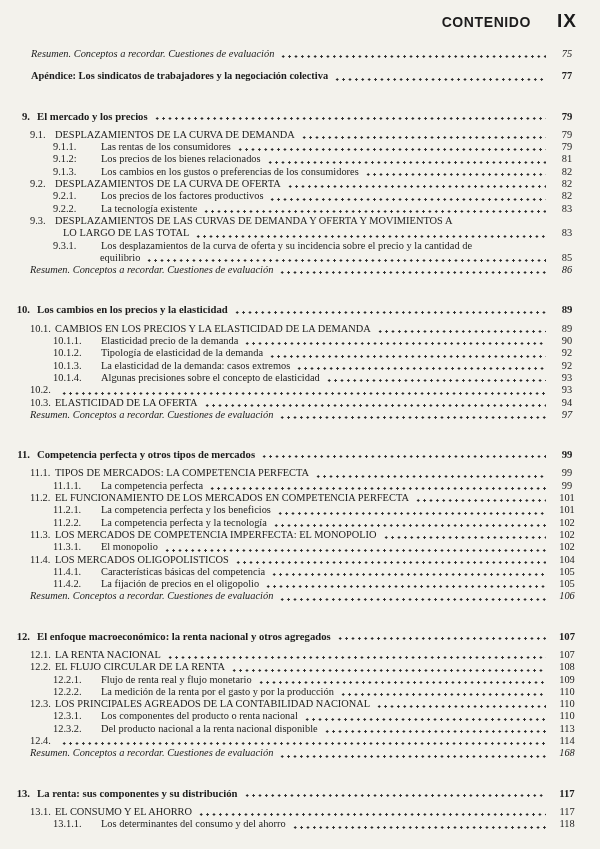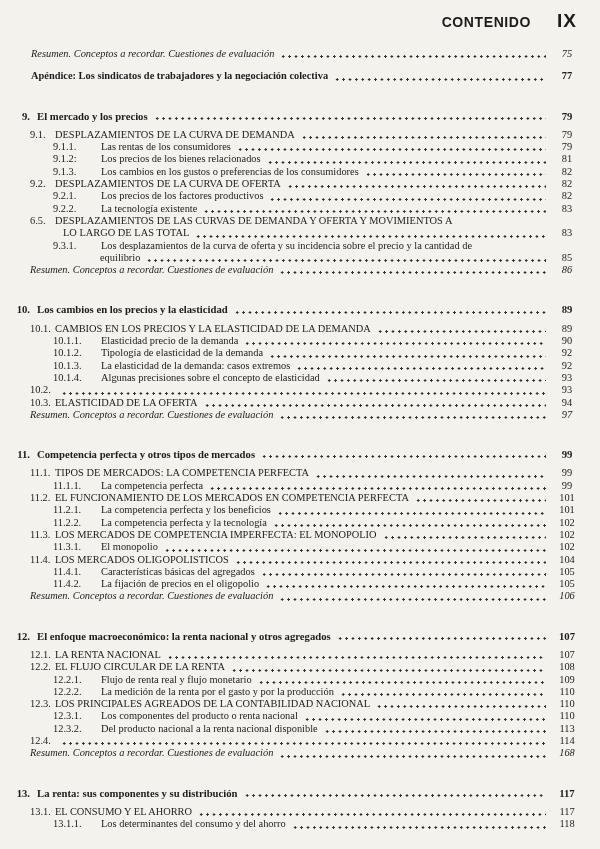--- a/index.html
+++ b/index.html
@@ -135,21 +135,21 @@
           <span class="leader"></span>
           <span class="pg">82</span>
         </div>
         <div class="row l3">
           <span class="num">9.2.2.</span>
           <span class="txt">La tecnología existente</span>
           <span class="leader"></span>
           <span class="pg">83</span>
         </div>
         <div class="row l2">
-          <span class="num">6.5.</span>
+          <span class="num">9.3.</span>
           <span class="txt">DESPLAZAMIENTOS DE LAS CURVAS DE DEMANDA Y OFERTA Y MOVIMIENTOS A</span>
         </div>
         <div class="row l2cont">
           <span class="txt">LO LARGO DE LAS TOTAL</span>
           <span class="leader"></span>
           <span class="pg">83</span>
         </div>
         <div class="row l3">
           <span class="num">9.3.1.</span>
           <span class="txt">Los desplazamientos de la curva de oferta y su incidencia sobre el precio y la cantidad de</span>
@@ -269,21 +269,21 @@
           <span class="pg">102</span>
         </div>
         <div class="row l2">
           <span class="num">11.4.</span>
           <span class="txt">LOS MERCADOS OLIGOPOLISTICOS</span>
           <span class="leader"></span>
           <span class="pg">104</span>
         </div>
         <div class="row l3">
           <span class="num">11.4.1.</span>
-          <span class="txt">Características básicas del agregados</span>
+          <span class="txt">Características básicas del competencia</span>
           <span class="leader"></span>
           <span class="pg">105</span>
         </div>
         <div class="row l3">
           <span class="num">11.4.2.</span>
           <span class="txt">La fijación de precios en el oligopolio</span>
           <span class="leader"></span>
           <span class="pg">105</span>
         </div>
         <div class="row sum">

